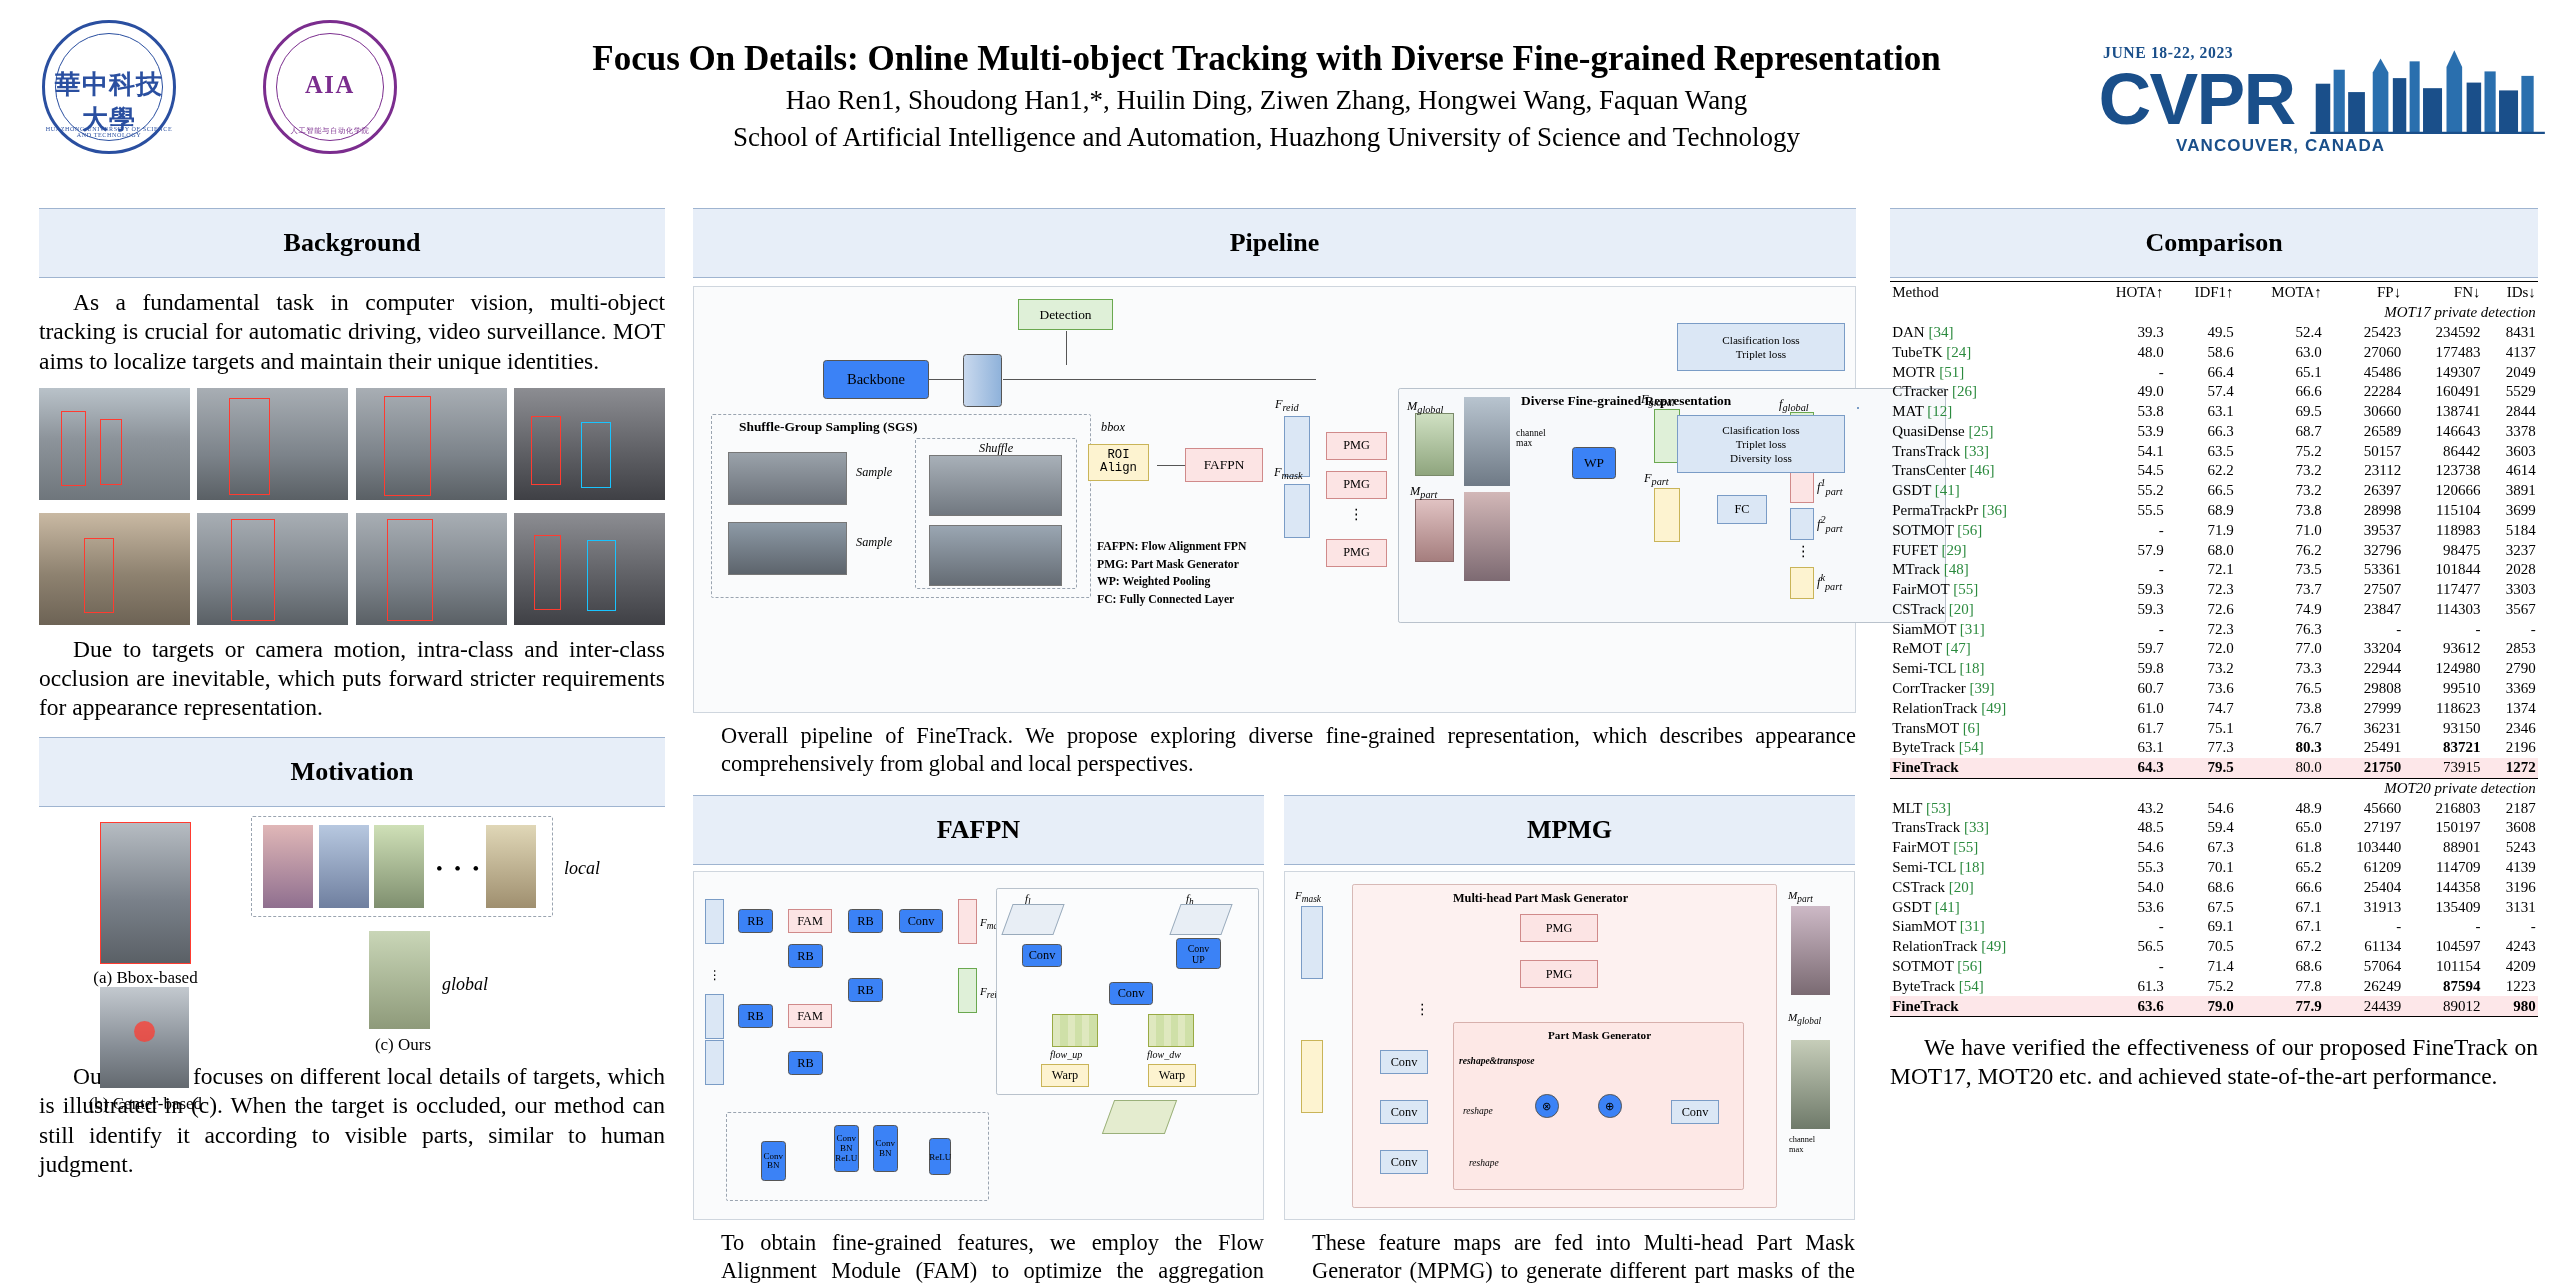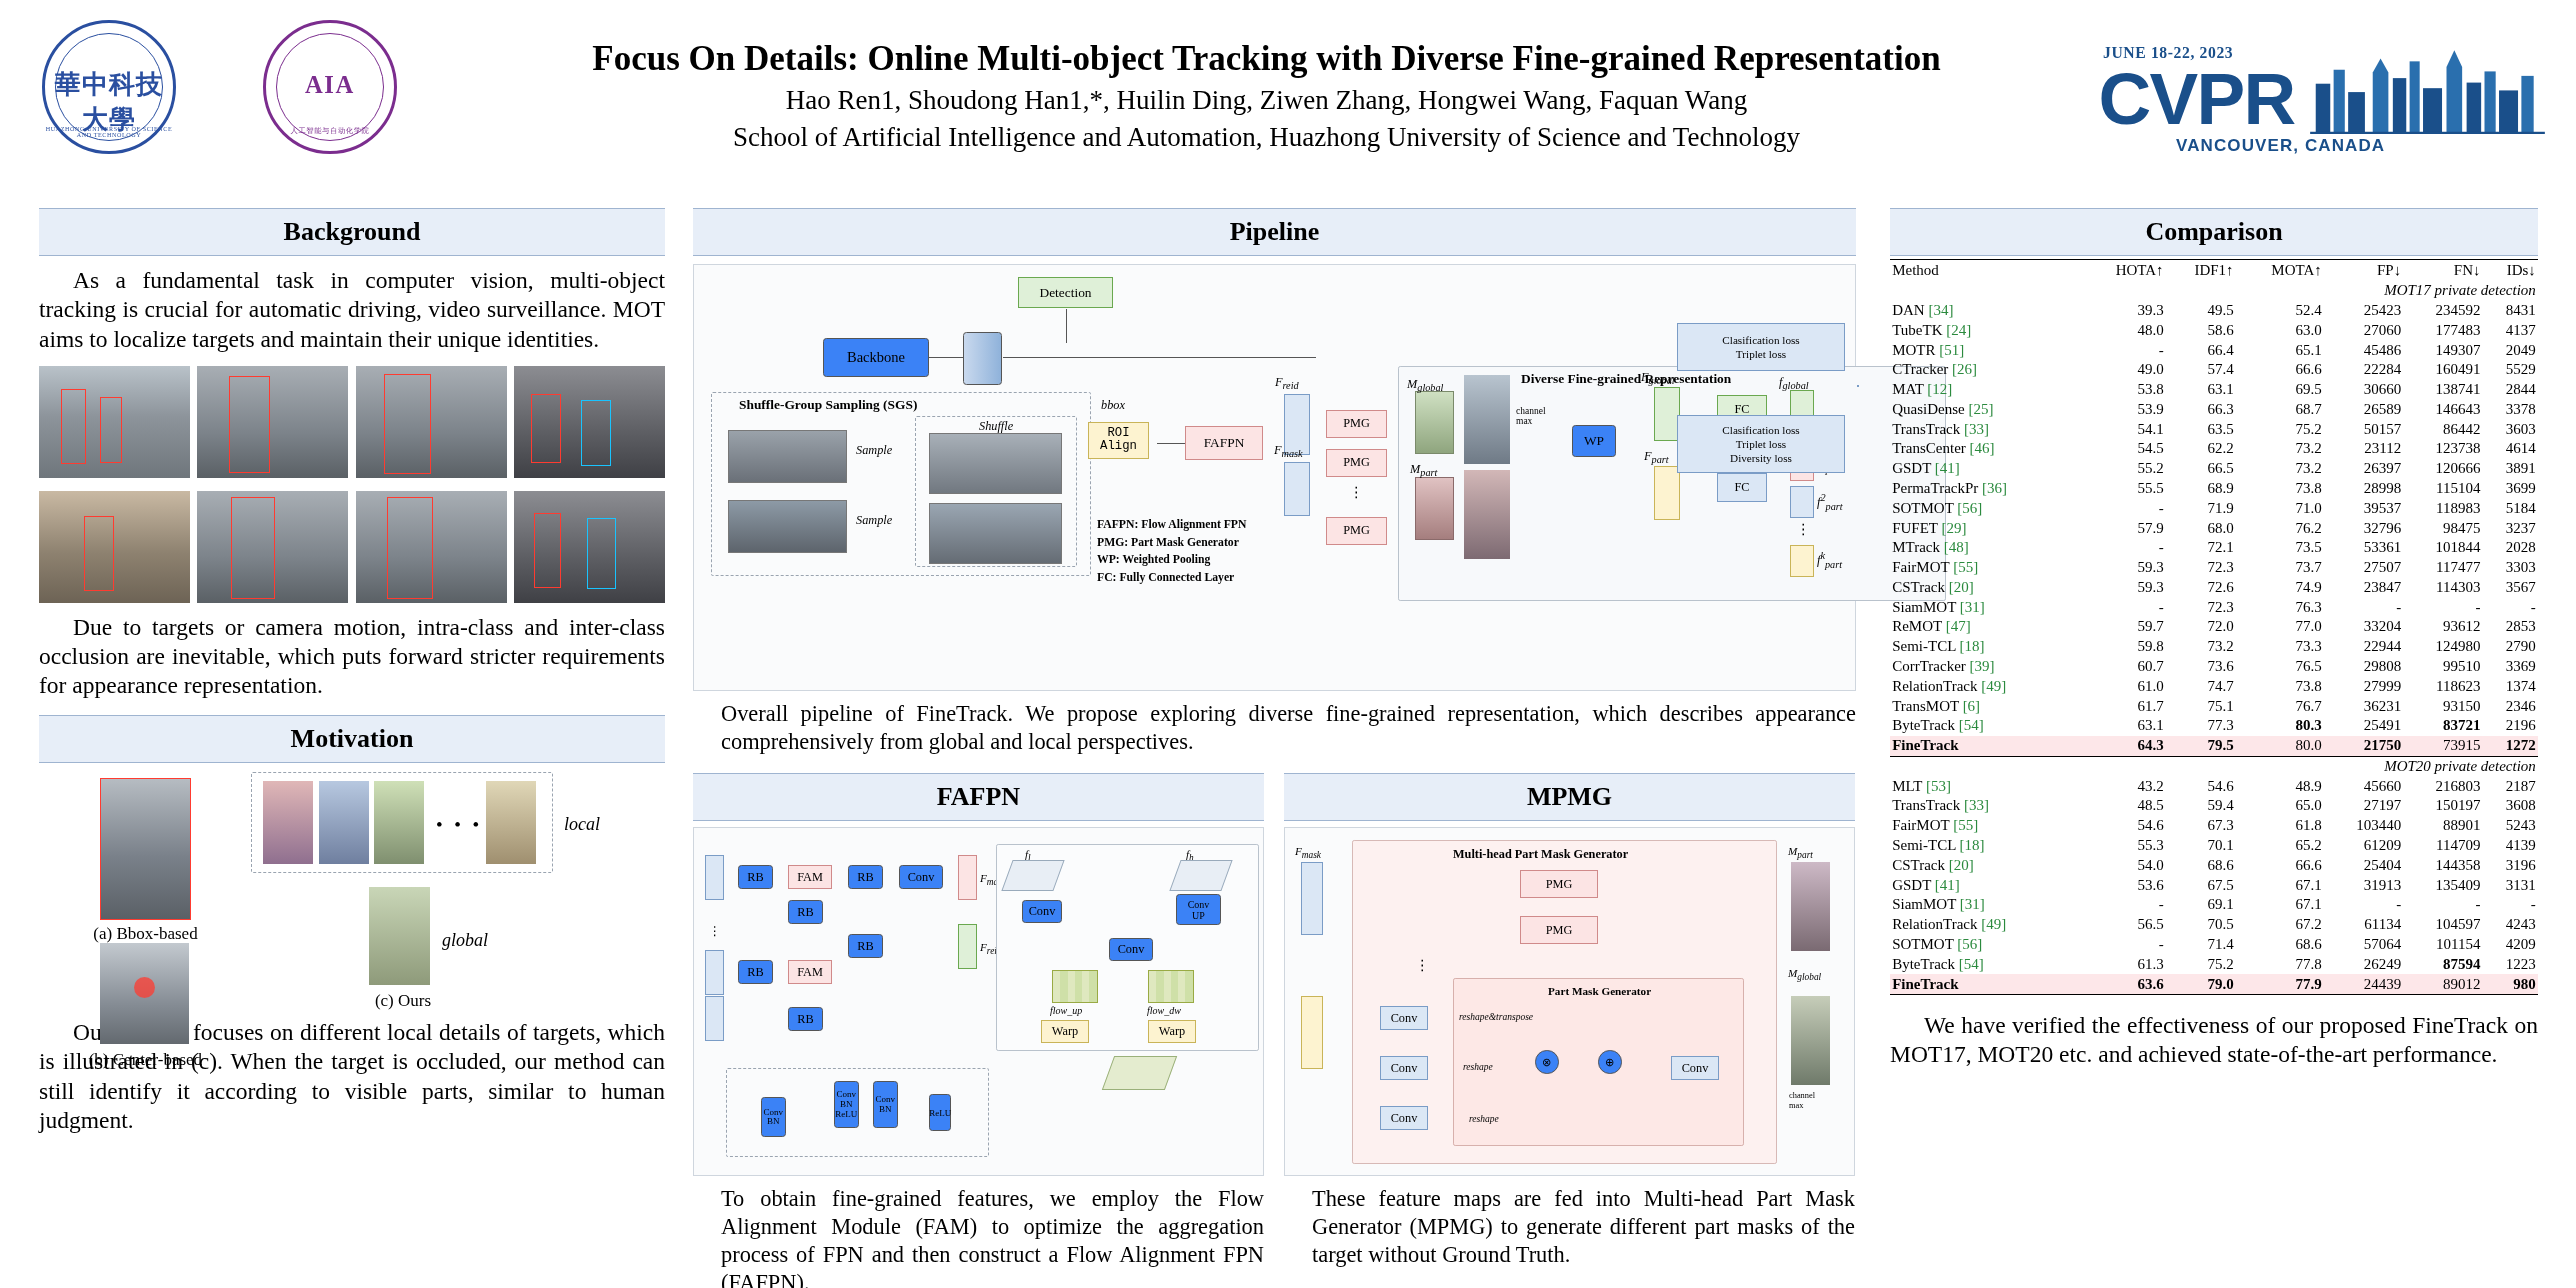--- a/index.html
+++ b/index.html
@@ -30,21 +30,21 @@
 
   .cvpr{position:absolute;right:31px;top:17px;width:442px;height:145px;}
   .cvpr-date{position:absolute;left:0;top:27px;font-size:15.7px;font-weight:bold;color:#1a4f8a;letter-spacing:0.6px;}
   .cvpr-main{position:absolute;left:-4.5px;top:40px;font-size:73px;font-weight:bold;color:#1a4f8a;letter-spacing:-1.7px;font-family:"Liberation Sans",sans-serif;}
   .cvpr-sub{position:absolute;left:73px;top:119px;font-size:17px;font-weight:bold;color:#1a4f8a;letter-spacing:1.1px;font-family:"Liberation Sans",sans-serif;}
   .skyline{position:absolute;right:0px;top:22.4px;width:235px;height:95px;}
 
   
   .col{position:absolute;}
   .secthead{background:#e7eef8;border-top:1.1px solid #9fb4d0;border-bottom:1.1px solid #9fb4d0;
-    text-align:center;font-weight:bold;font-size:26px;padding:8px 0;}
+    text-align:center;font-weight:bold;font-size:26px;padding:19px 0;}
   .para{font-size:23.5px;line-height:1.25;text-align:justify;text-indent:34px;margin-top:10px;}
 
   
   #left{left:39px;top:208px;width:626px;}
   .imgrow{display:flex;gap:7.8px;margin-top:12.3px;}
   .ph{height:112px;flex:1;background:#9aa0a6;position:relative;overflow:hidden;}
   .ph.street{background:linear-gradient(180deg,#b9c2c9 0%,#8d949b 45%,#6f767c 100%);}
   .ph.mall{background:linear-gradient(180deg,#c9b9a3 0%,#8e8270 55%,#6d6355 100%);}
   .ph.crowd{background:linear-gradient(180deg,#8c8d92 0%,#5d5e63 60%,#3f4045 100%);}
   .ph.person{background:linear-gradient(180deg,#a8aeb4 0%,#7c838a 60%,#5a6065 100%);}
@@ -349,21 +349,21 @@
         <div class="nd pink" style="left:235px;top:42px;width:78px;height:28px;">PMG</div>
         <div class="nd pink" style="left:235px;top:88px;width:78px;height:28px;">PMG</div>
         <div class="lbl" style="left:130px;top:129px;font-size:14.5px;">⋮</div>
 
         <div class="solidb" style="left:168px;top:150px;width:291px;height:168px;background:#fde8e6;border:1.1px solid #d7b0ac;"></div>
         <div class="lbl" style="left:263px;top:157px;font-weight:bold;font-size:11.2px;">Part Mask Generator</div>
         <div class="nd blue" style="left:95px;top:178px;width:48px;height:23.5px;">Conv</div>
         <div class="nd blue" style="left:95px;top:228px;width:48px;height:23.5px;">Conv</div>
         <div class="nd blue" style="left:95px;top:278px;width:48px;height:23.5px;">Conv</div>
         <div class="nd blue" style="left:386px;top:228px;width:48px;height:23.5px;">Conv</div>
-        <div class="lbl ital" style="left:174px;top:184px;font-size:9.5px;">reshape&amp;transpose</div>
+        <div class="lbl ital" style="left:174px;top:184px;font-size:9.5px;font-weight:bold;">reshape&amp;transpose</div>
         <div class="lbl ital" style="left:178px;top:234px;font-size:9.5px;">reshape</div>
         <div class="lbl ital" style="left:184px;top:286px;font-size:9.5px;">reshape</div>
         <div class="nd box" style="left:250px;top:222px;width:23.5px;height:23.5px;border-radius:50%;font-size:11.2px;">⊗</div>
         <div class="nd box" style="left:313px;top:222px;width:23.5px;height:23.5px;border-radius:50%;font-size:11.2px;">⊕</div>
 
         <div style="position:absolute;left:506px;top:34px;width:39px;height:89px;background:linear-gradient(180deg,#cdb9c6,#7a6a72);"></div>
         <div class="lbl ital" style="left:503px;top:17px;font-size:11.2px;">M<sub>part</sub></div>
         <div style="position:absolute;left:506px;top:168px;width:39px;height:89px;background:linear-gradient(180deg,#c6cdb9,#6f7a6a);"></div>
         <div class="lbl ital" style="left:503px;top:139px;font-size:11.2px;">M<sub>global</sub></div>
         <div class="lbl" style="left:506px;top:139px;font-size:8.4px;line-height:1.1;"></div>

